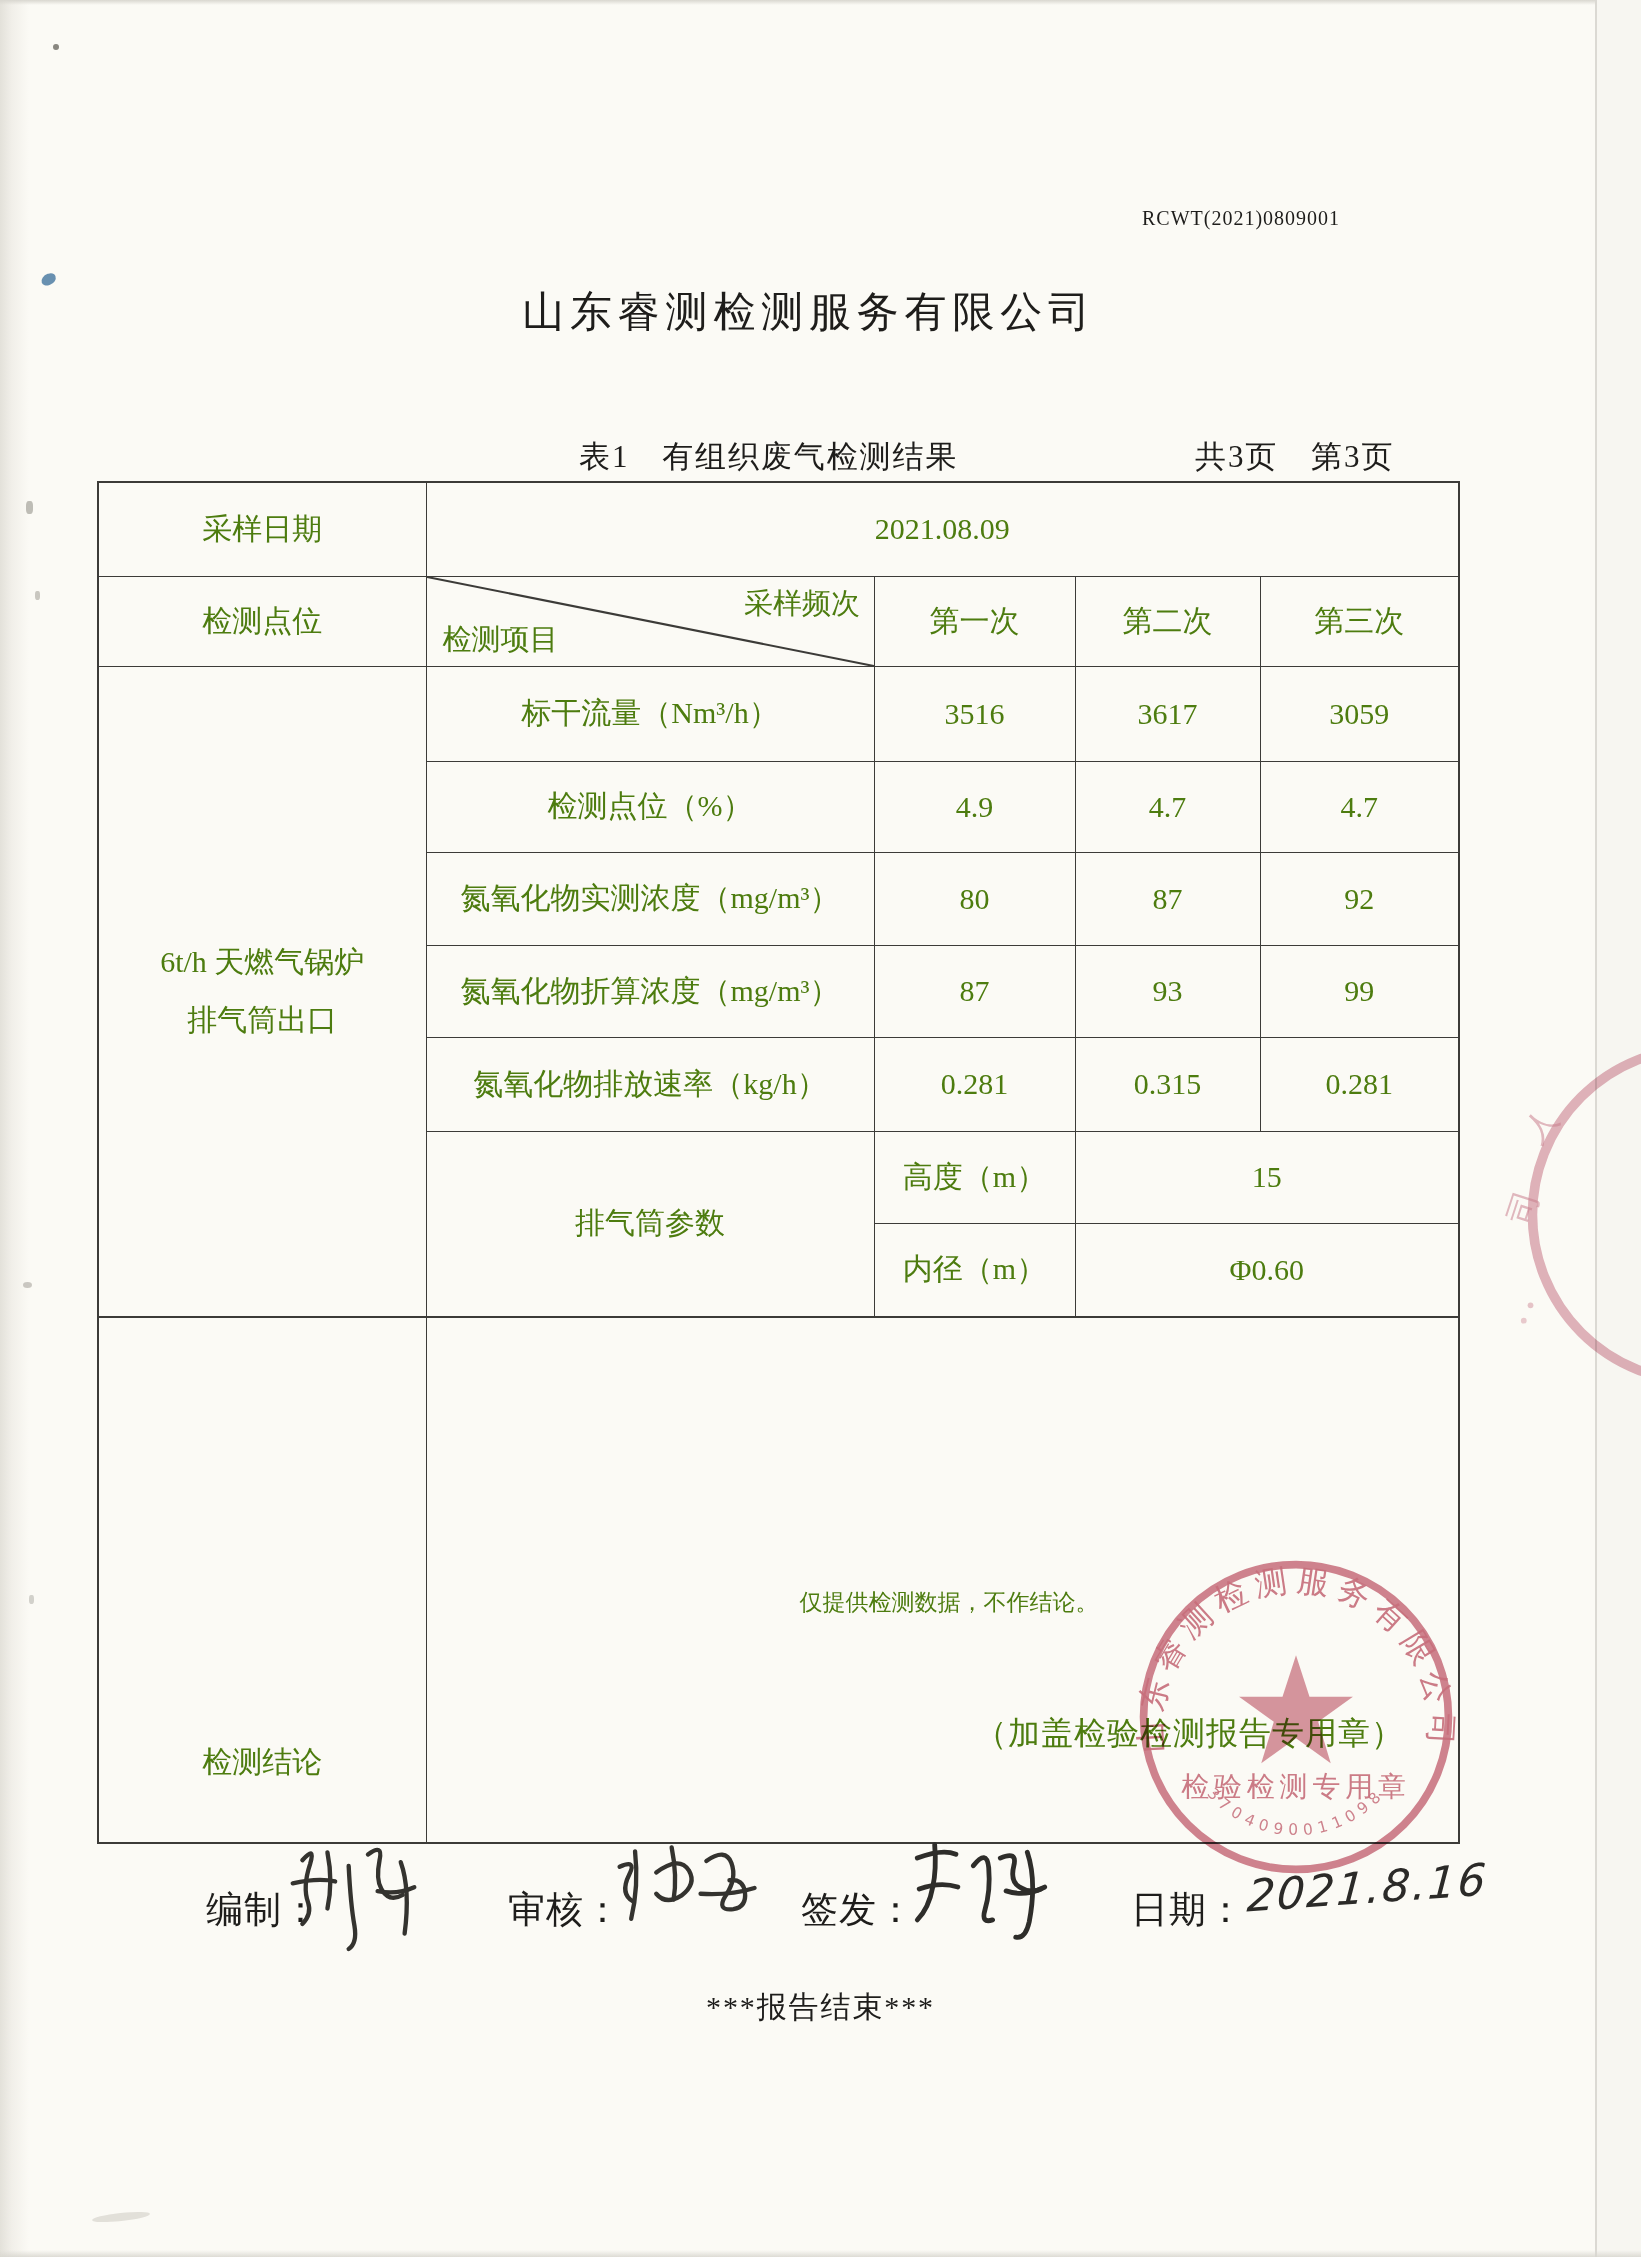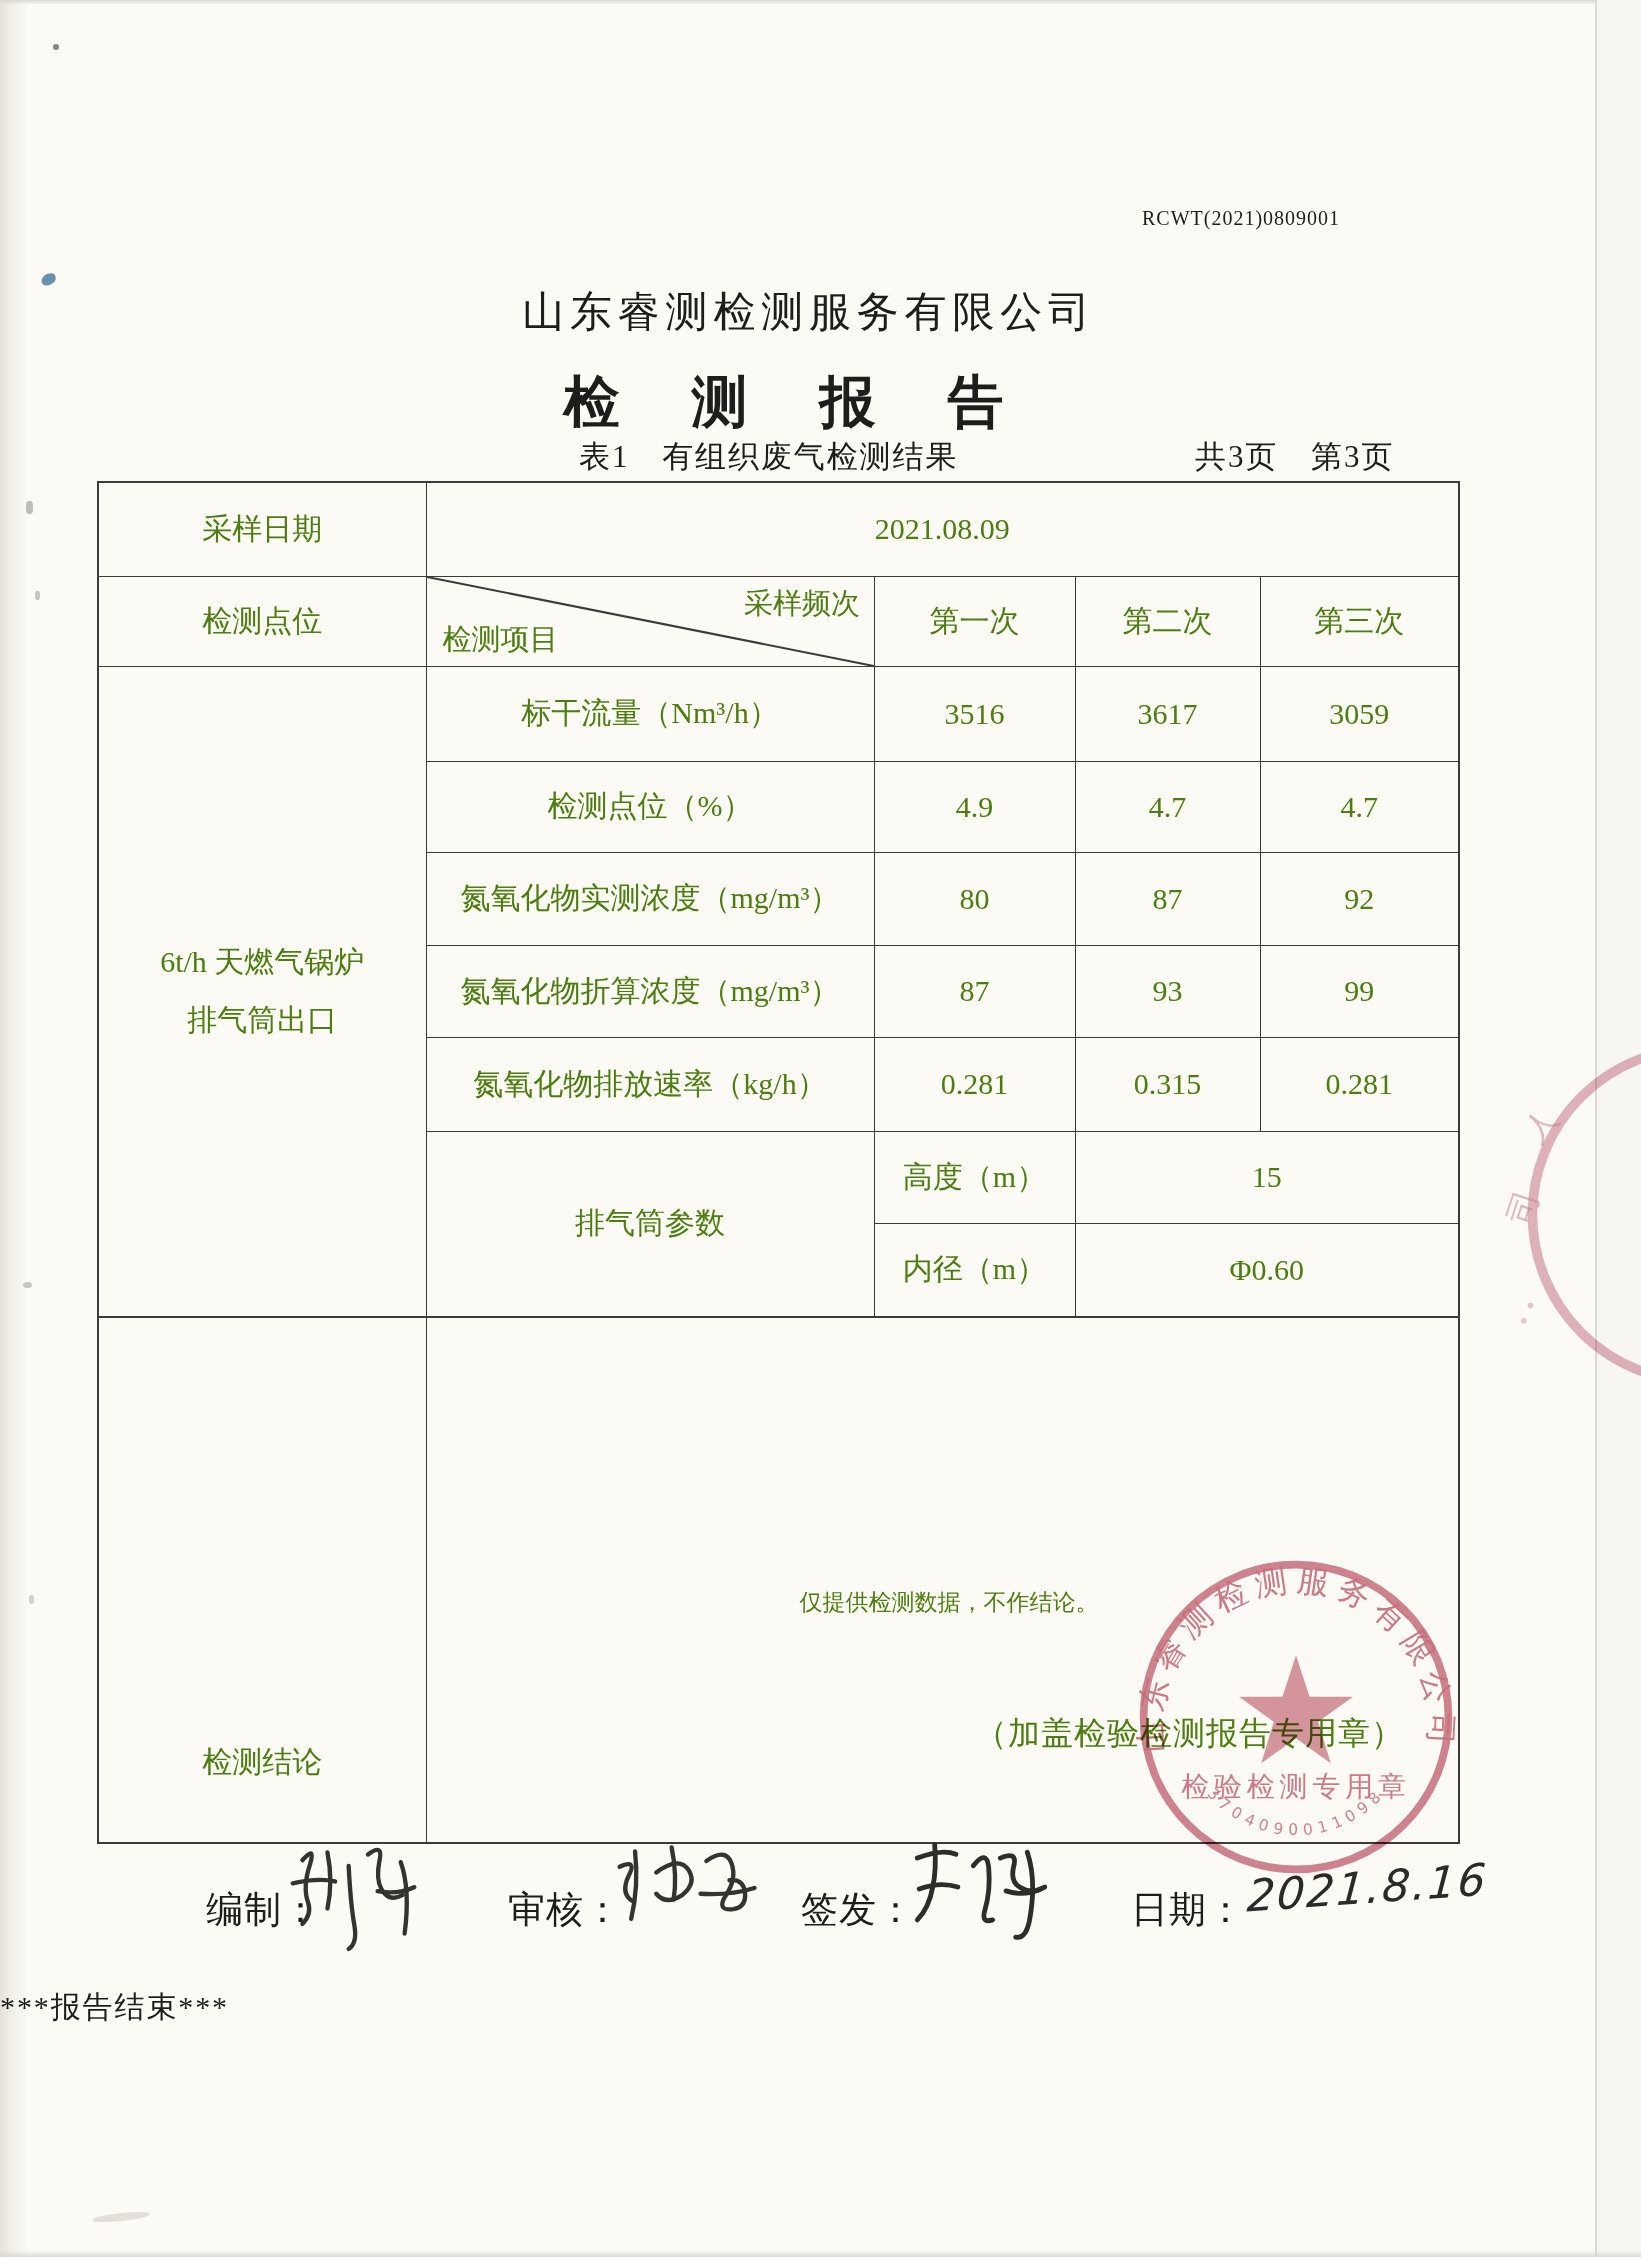--- a/index.html
+++ b/index.html
@@ -70,21 +70,21 @@
   .lab-rev{left:508px;top:1873px;}
   .lab-iss{left:801px;top:1873px;}
   .lab-date{left:1131px;top:1873px;}
   .sig{position:absolute;}
   .sig-prep{left:285px;top:1833px;}
   .sig-rev{left:606px;top:1834px;}
   .sig-iss{left:898px;top:1833px;}
   .date-hand{position:absolute;left:1247px;top:1862px;font-size:44px;
     font-family:"DejaVu Sans",sans-serif;font-style:italic;color:#2b2a28;
     transform:rotate(-4deg) skewX(-8deg);letter-spacing:1.9px;}
-  .end-text{position:absolute;left:0;top:1987px;width:1641px;
+  .end-text{position:absolute;left:0;top:1987px;width:1641px;text-align:center;
     font-size:30px;letter-spacing:1.9px;}
 </style>
 </head>
 <body>
 
 <div class="page">
 
   <div class="edge-left"></div>
   <div class="edge-top"></div>
   <div class="edge-right-strip"></div>
@@ -93,21 +93,20 @@
   <div class="speck sp1"></div>
   <div class="speck sp2"></div>
   <div class="speck sp3"></div>
   <div class="speck sp4"></div>
   <div class="speck sp5"></div>
   <div class="speck sp6"></div>
   <div class="speck sp7"></div>
 
   <div class="report-no">RCWT(2021)0809001</div>
   <div class="company">山东睿测检测服务有限公司</div>
-  <div class="title">检 测 报 告</div>
   <div class="caption-row">
     <span class="caption">表1　有组织废气检测结果</span>
     <span class="pages">共3页　第3页</span>
   </div>
 
   <table class="doc">
     <colgroup>
       <col style="width:328px">
         <col style="width:448px">
         <col style="width:201px">

